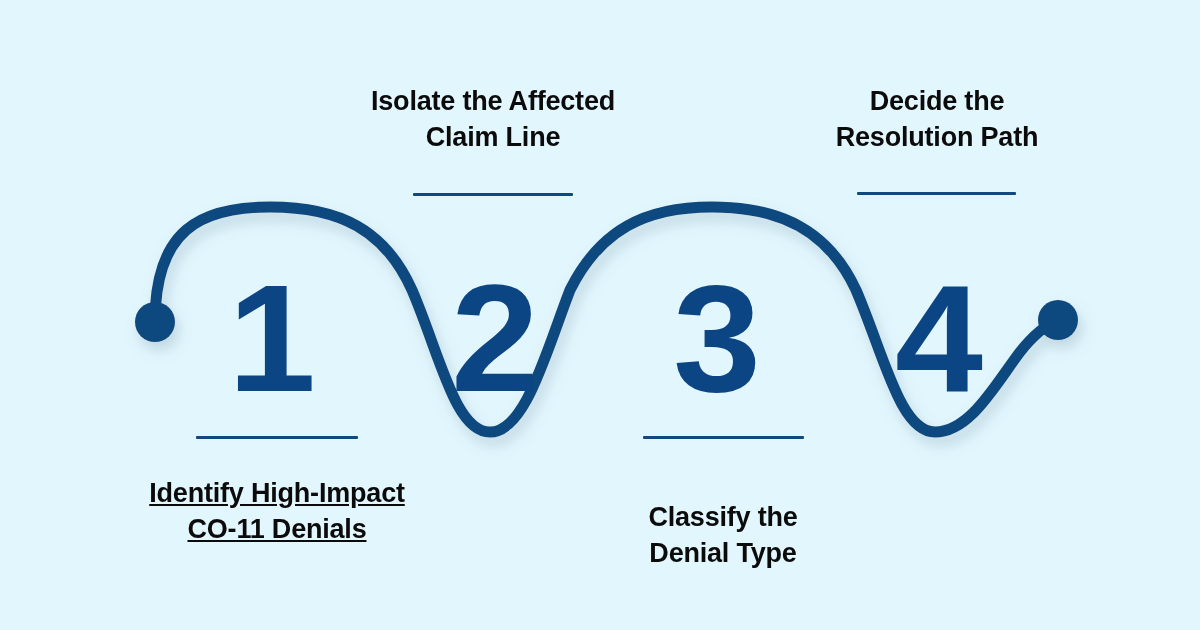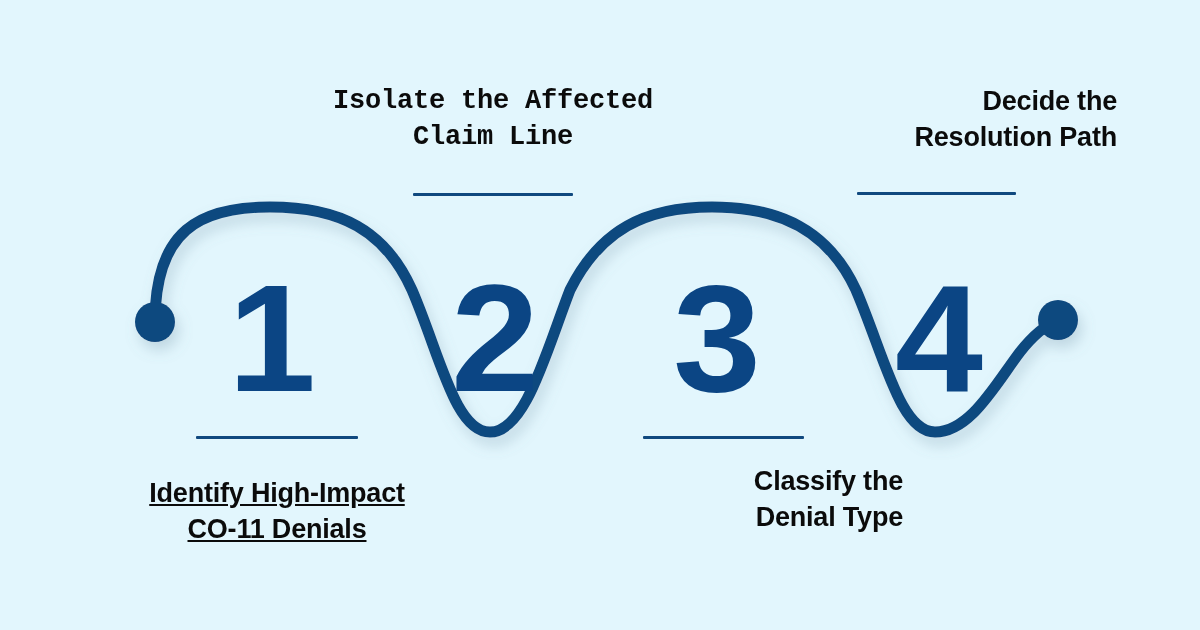--- a/index.html
+++ b/index.html
@@ -73,23 +73,23 @@
     font-family:"Liberation Sans", sans-serif;
     font-weight:bold;
     font-size:27px;
     line-height:1.33;
     text-align:center;
     letter-spacing:-0.2px;
     white-space:pre-line;
     user-select:none;
   }
   .caption.c1 { left:97px;  top:476px; width:360px;text-decoration:underline; }
-  .caption.c2 { left:313px; top:84px;  width:360px;font-family:Liberation Mono, monospace; }
-  .caption.c3 { left:543px; top:464px; width:360px;text-align:right; }
-  .caption.c4 { left:757px; top:84px;  width:360px;text-align:right; }
+  .caption.c2 { left:313px; top:84px;  width:360px; }
+  .caption.c3 { left:543px; top:500px; width:360px; }
+  .caption.c4 { left:757px; top:84px;  width:360px; }
 </style>
 </head>
 <body>
 
 <div id="stage">
 
   <svg id="wave-svg" viewBox="0 0 1200 630">
     <defs>
       <filter id="soft-shadow" x="-20%" y="-20%" width="140%" height="140%">
         <feDropShadow dx="4" dy="8" stdDeviation="7" flood-color="#6f8ea3" flood-opacity="0.30"></feDropShadow>

